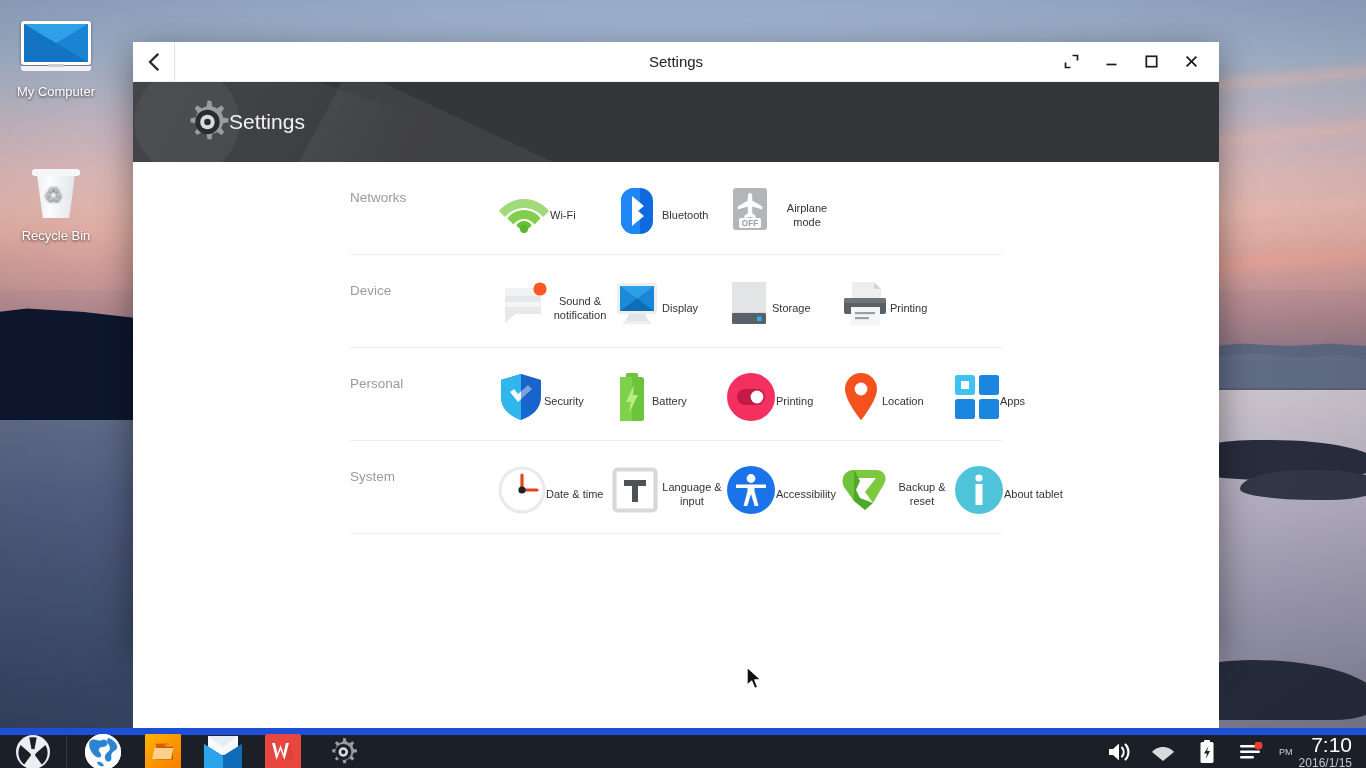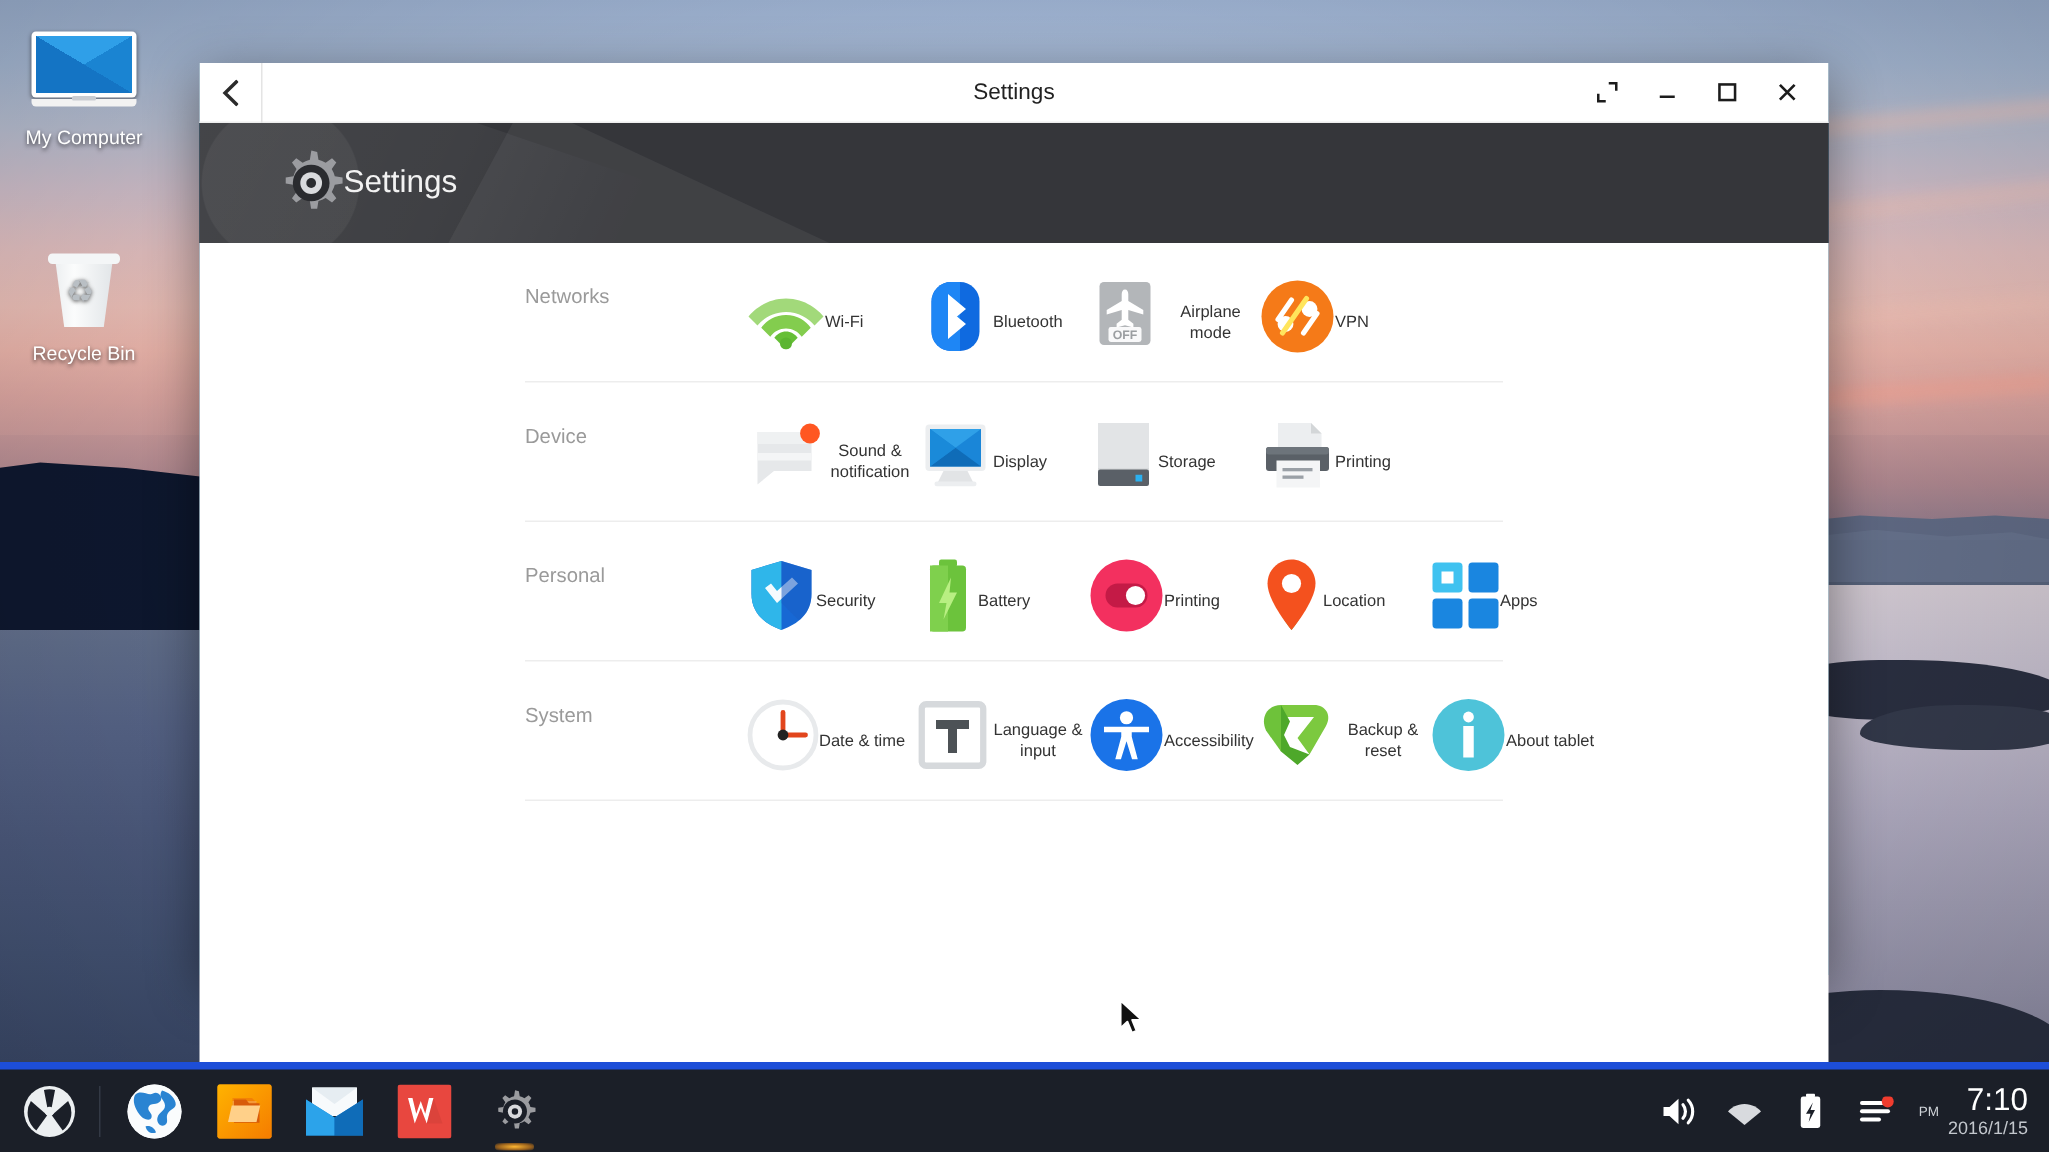--- a/index.html
+++ b/index.html
@@ -132,21 +132,21 @@
     background: #f4f6f7; border-radius: 3px;
   }
   .bin-sym {
     position: absolute; left: 16px; top: 20px;
     font-size: 21px; color: #b9bfc4; line-height: 1;
   }
 
   
   #window {
     position: absolute; left: 133px; top: 42px; width: 1086px; height: 608px;
-    background: #0c4a6e; box-shadow: 0 10px 34px rgba(0,0,0,.45);
+    background: #6d28d9; box-shadow: 0 10px 34px rgba(0,0,0,.45);
   }
   .titlebar {
     height: 40px; background: #fff; display: flex; align-items: center;
     position: relative; border-bottom: 1px solid #eee;
   }
   .back-btn {
     width: 42px; height: 40px; display: flex; align-items: center; justify-content: center;
     cursor: pointer; border-right: 1px solid #e4e4e4;
   }
   .title-text {
@@ -211,23 +211,23 @@
     height: 54px; display: flex; align-items: center; justify-content: center;
     position: relative;
   }
   .tile-label {
     margin-top: 7px; font-size: 11px; color: #333; line-height: 14px;
     max-width: 104px;
   }
 
   
   #taskbar {
-    position: absolute; left: 0; right: 0; bottom: 0; height: 60px;
+    position: absolute; left: 0; right: 0; bottom: 0; height: 40px;
     background: #1b1f28; display: flex; align-items: center;
-    border-top: 5px solid #1d4ed8;
+    border-top: 7px solid #1d4ed8;
   }
   .tb-start {
     width: 66px; height: 58px; display: flex; align-items: center; justify-content: center;
     cursor: pointer;
   }
   .tb-sep { width: 1px; height: 34px; background: #333945; margin: 0 6px 0 0; }
   .tb-apps { display: flex; align-items: center; gap: 0px; }
   .tb-app {
     width: 60px; height: 58px; display: flex; align-items: center; justify-content: center;
     cursor: pointer; position: relative;
@@ -383,33 +383,20 @@
             <svg width="48" height="50" viewBox="0 0 48 50">
               <rect x="7" y="2" width="34" height="42" rx="3" fill="#b3b6b9"></rect>
               <path d="M24 7 c1.5 0 2.2 1.4 2.2 3.2 v4.4 l10 6 v3 l-10-3 v6.6 l3.4 2.6 v2.6 l-5.6-1.6 -5.6 1.6 v-2.6 l3.4-2.6 v-6.6 l-10 3 v-3 l10-6 v-4.4 C21.8 8.4 22.5 7 24 7z" fill="#ffffff"></path>
               <rect x="13" y="32" width="22" height="10" rx="1.6" fill="#ffffff" opacity=".92"></rect>
               <text x="24" y="40" font-family="Liberation Sans, sans-serif" font-size="8.2" font-weight="bold" fill="#9b9ea1" text-anchor="middle">OFF</text>
             </svg>
           </div>
           <div class="tile-label">Airplane mode</div>
         </div>
 
-        <div class="tile">
-          <div class="tile-glyph">
-            <svg width="50" height="50" viewBox="0 0 50 50">
-              <circle cx="25" cy="25" r="24" fill="#f57a18"></circle>
-              <circle cx="17" cy="30" r="5.3" fill="#fff"></circle>
-              <circle cx="33" cy="20" r="5.3" fill="#fff"></circle>
-              <path d="M31 13 L15 36" stroke="#ffe55c" stroke-width="3.4" fill="none" stroke-linecap="round"></path>
-              <path d="M21 14 L12 27" stroke="#fff" stroke-width="3.4" fill="none" stroke-linecap="round"></path>
-              <path d="M38 23 L29 36" stroke="#fff" stroke-width="3.4" fill="none" stroke-linecap="round"></path>
-            </svg>
-          </div>
-          <div class="tile-label">VPN</div>
-        </div>
       </div>
     </div>
 
     <div class="cat-row">
       <div class="cat-label">Device</div>
       <div class="tiles">
         <div class="tile">
           <div class="tile-glyph">
             <svg width="50" height="48" viewBox="0 0 50 48">
               <path d="M7 8 h36 v26 h-25 l-11 9 z" fill="#e6e8ea"></path>

